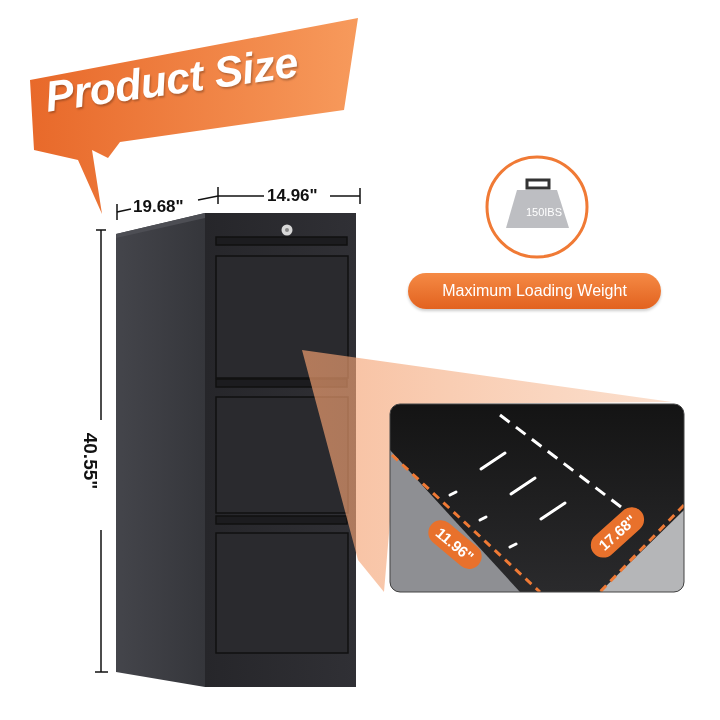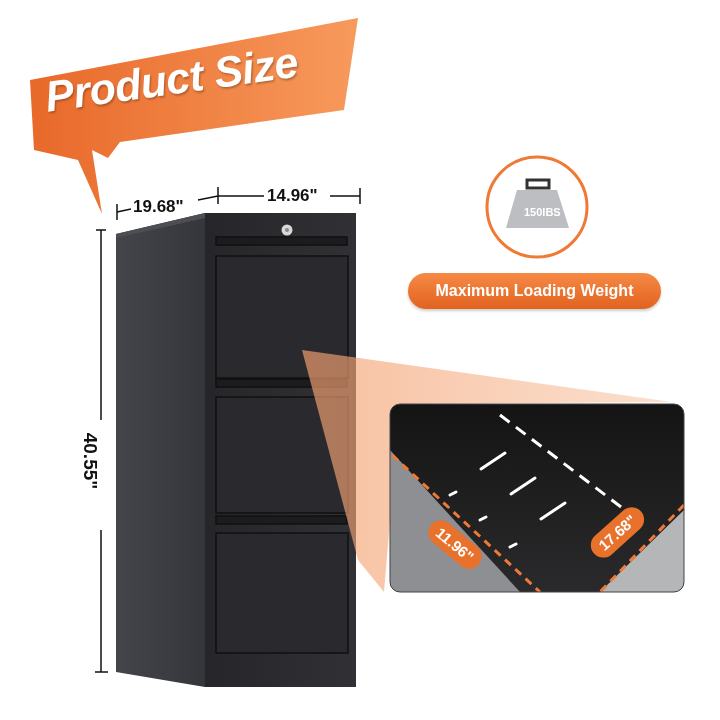--- a/index.html
+++ b/index.html
@@ -6,24 +6,24 @@
   body { width:720px; height:720px; background:#ffffff; position:relative; overflow:hidden;
          font-family:"Liberation Sans", sans-serif; }
   svg { position:absolute; left:0; top:0; }
   .banner-text { position:absolute; left:44px; top:52px; width:300px; transform:rotate(-8deg);
          color:#fff; font-weight:bold; font-style:italic; font-size:43px; letter-spacing:-0.5px;
          text-shadow:1px 2px 2px rgba(0,0,0,0.25); white-space:nowrap; }
   .dim { position:absolute; font-weight:bold; font-size:17px; color:#111; white-space:nowrap; }
   .dim-v { position:absolute; left:78px; top:455px; transform:rotate(90deg); transform-origin:center;
          font-weight:bold; font-size:19px; color:#111; white-space:nowrap; }
   .pill { position:absolute; left:408px; top:273px; width:253px; height:36px; border-radius:18px;
-          background:linear-gradient(#f58a45,#e2621f); color:#fff; font-weight:bold; font-size:16px;
+          background:linear-gradient(#f58a45,#e2621f); color:#fff; font-weight:normal; font-size:16px;
           display:flex; align-items:center; justify-content:center; box-shadow:0 2px 3px rgba(0,0,0,0.2); }
-  .weight-label { position:absolute; left:512px; top:206px; width:50px; text-align:left;
-          color:#fff; font-weight:bold; font-size:11px;margin-left:12px; }
+  .weight-label { position:absolute; left:512px; top:206px; width:50px; text-align:right;
+          color:#fff; font-weight:normal; font-size:11px; }
   .tag { position:absolute; background:#e8712c; color:#fff; font-weight:bold; font-size:15px;
          border-radius:14px; padding:4px 9px; white-space:nowrap; }
 </style>
 </head>
 <body>
 
 <svg width="720" height="720" viewBox="0 0 720 720">
   <defs>
     <linearGradient id="bannerGrad" x1="0" y1="0" x2="1" y2="0">
       <stop offset="0" stop-color="#e8692a"></stop>

